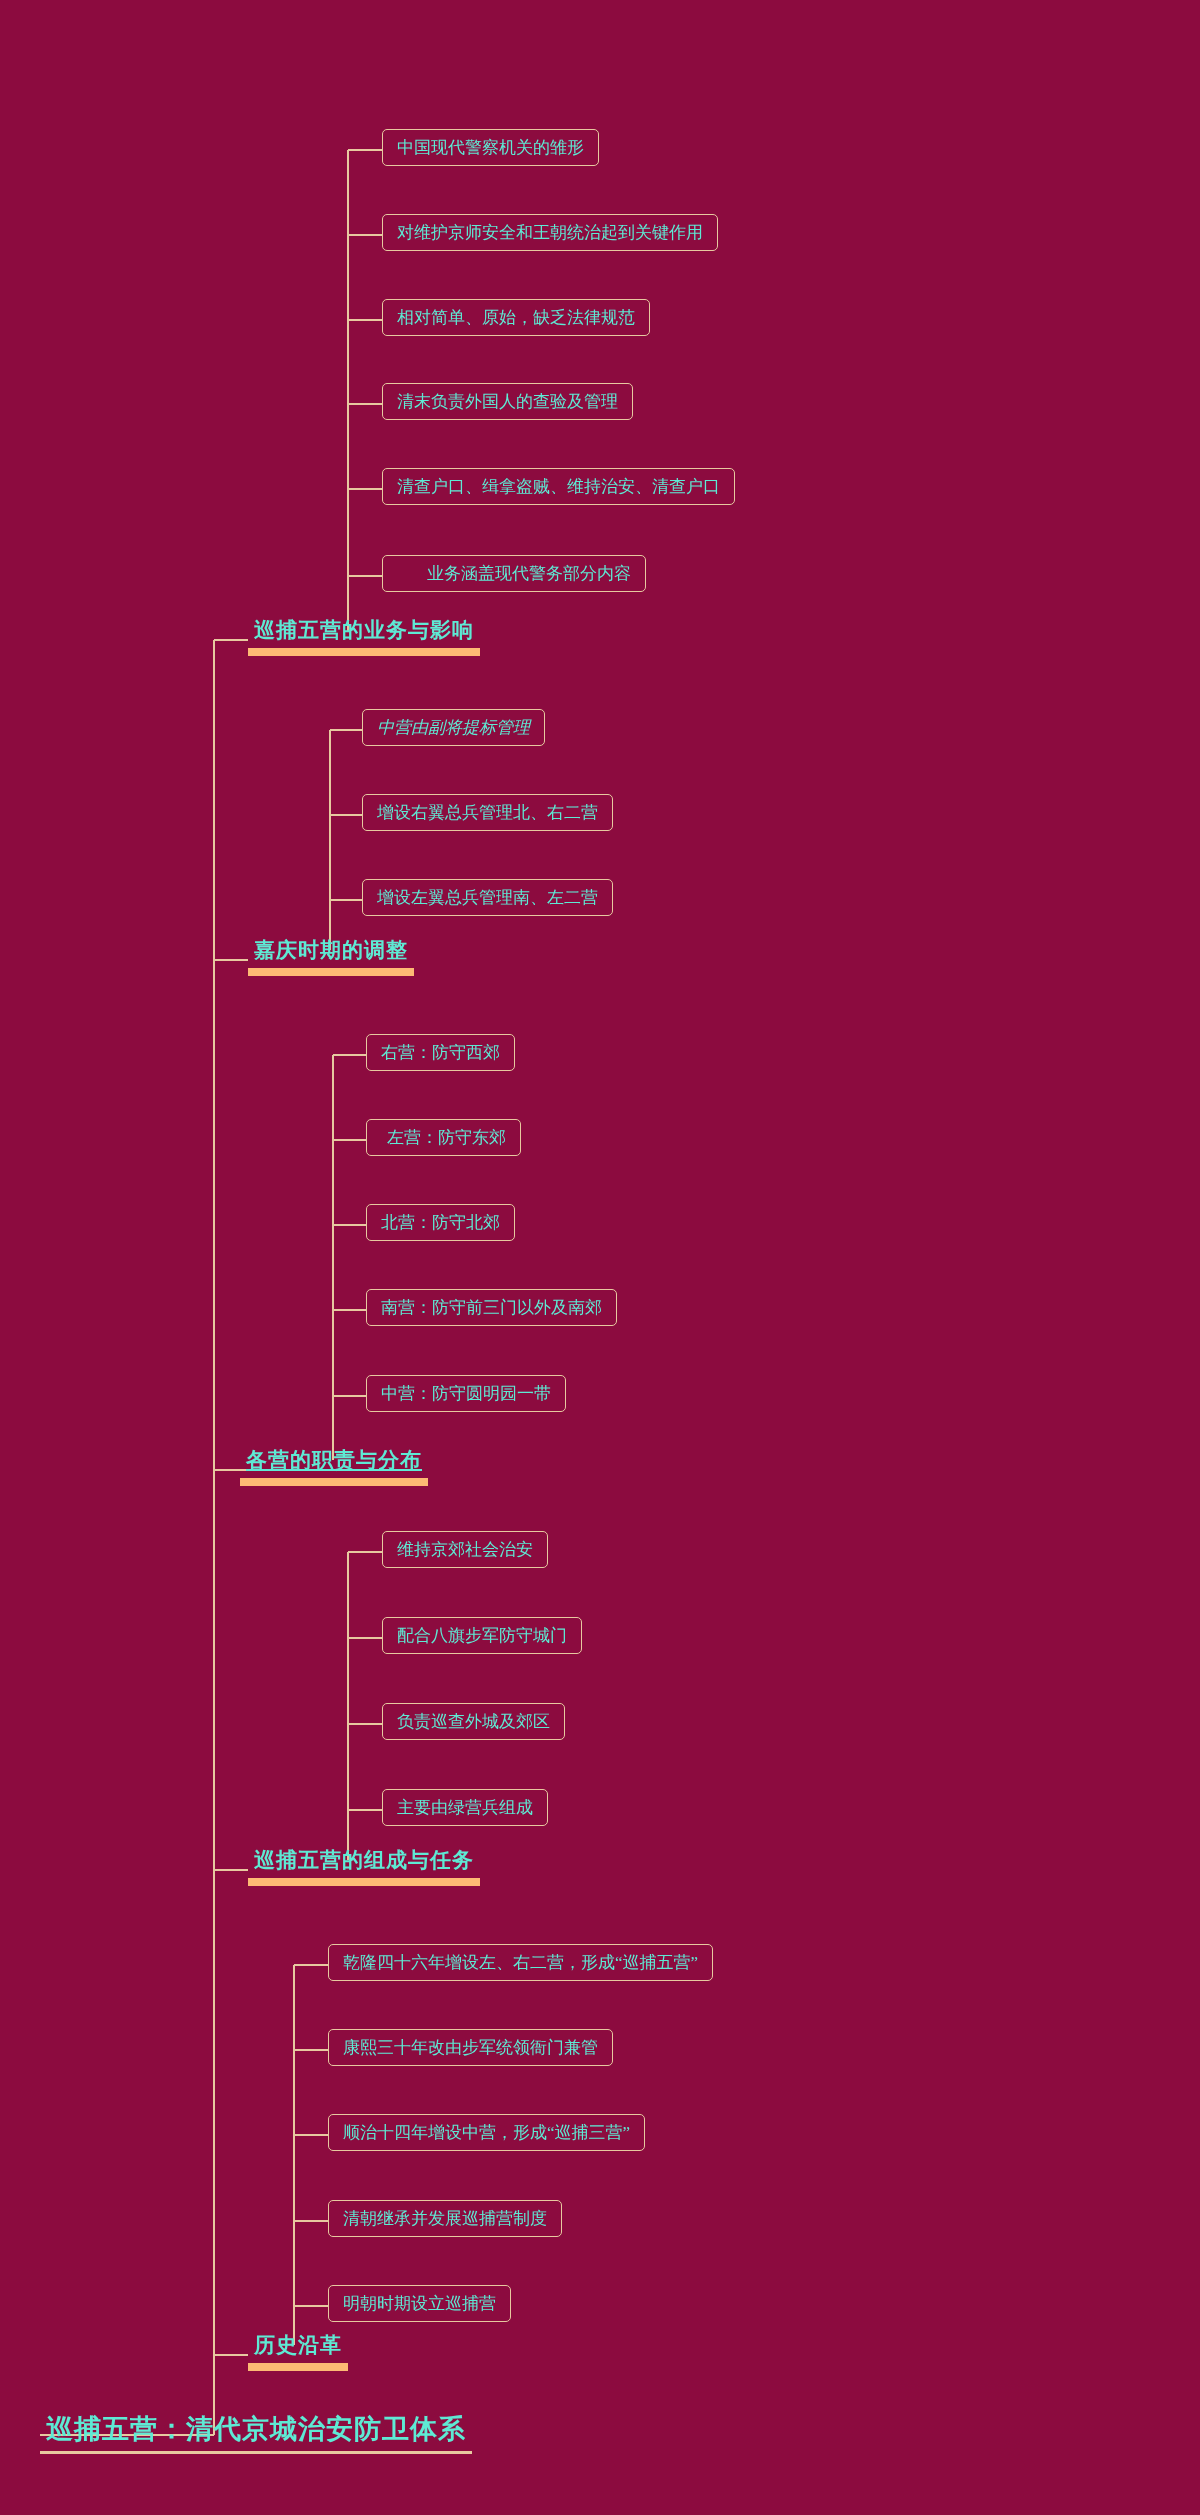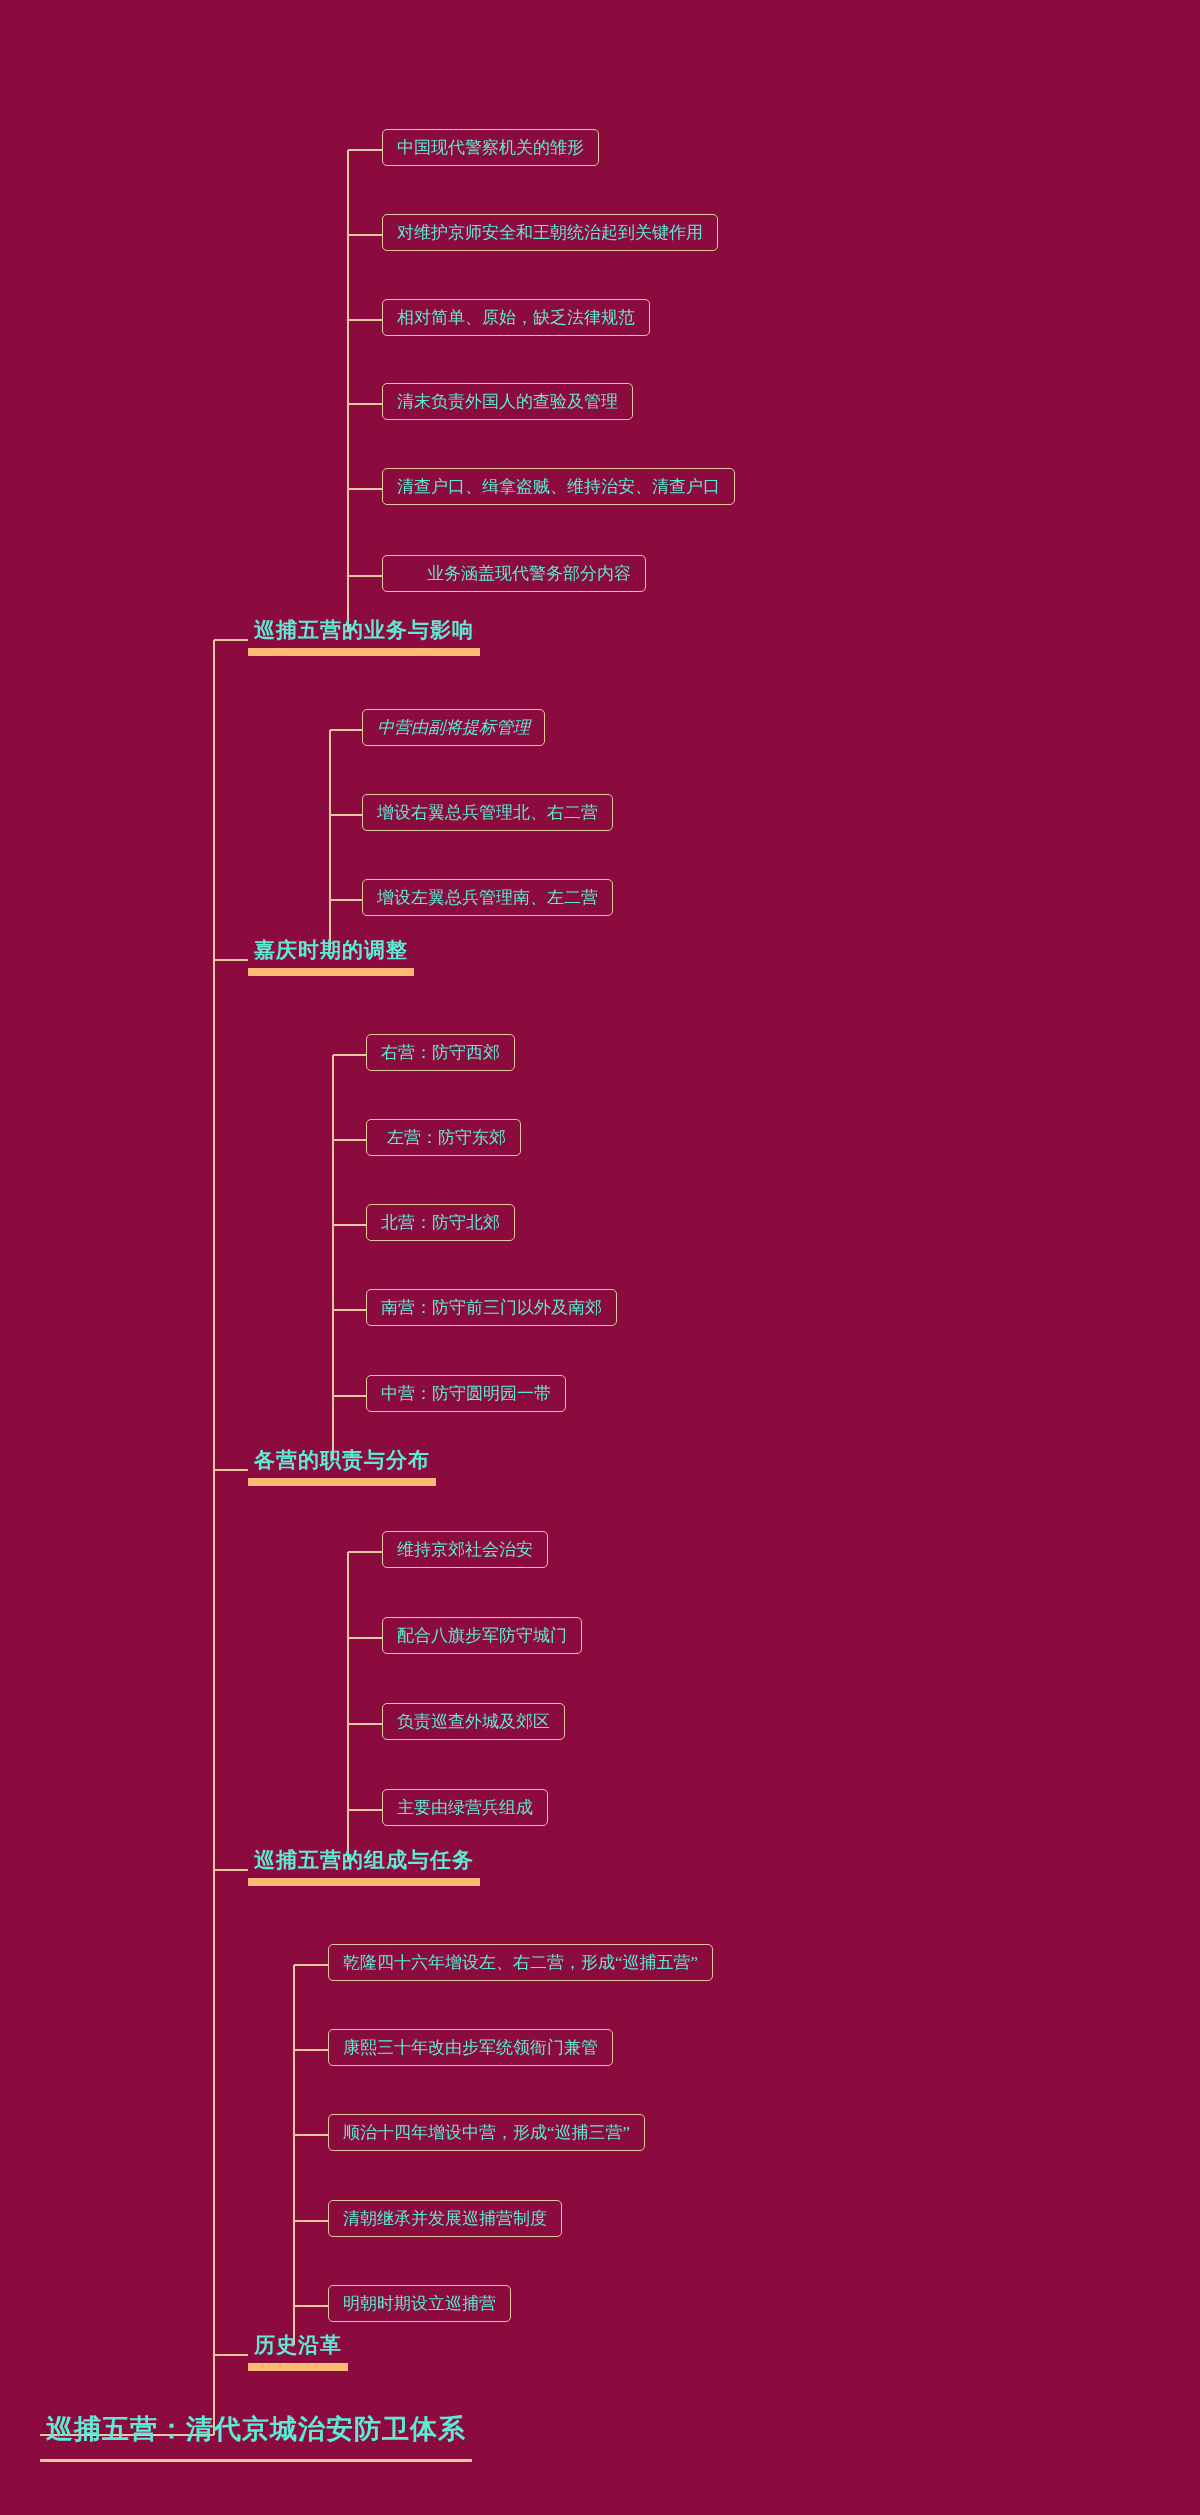--- a/index.html
+++ b/index.html
@@ -33,21 +33,21 @@
     box-sizing: border-box;
     white-space: nowrap;
     color: #5eead4;
     line-height: 1;
   }
   
   .root {
     font-size: 27px;
     font-weight: 700;
     letter-spacing: 1px;
-    padding: 4px 6px 16px 6px;
+    padding: 4px 6px 8px 6px;
     border-bottom: 3px solid #e7c9a0;
   }
   
   .branch {
     font-size: 21px;
     font-weight: 700;
     letter-spacing: 1px;
     padding: 3px 6px 7px 6px;
     border-bottom: 8px solid #fdba74;
   }
@@ -126,21 +126,21 @@
   <div class="node leaf" style="left:382px; top:383px;">清末负责外国人的查验及管理</div>
   <div class="node leaf" style="left:382px; top:468px;">清查户口、缉拿盗贼、维持治安、清查户口</div>
   <div class="node leaf" style="left:382px; top:555px;padding-left:44px;">业务涵盖现代警务部分内容</div>
 
   <div class="node branch" style="left:248px; top:937px;">嘉庆时期的调整</div>
 
   <div class="node leaf" style="left:362px; top:709px;font-style:italic;">中营由副将提标管理</div>
   <div class="node leaf" style="left:362px; top:794px;">增设右翼总兵管理北、右二营</div>
   <div class="node leaf" style="left:362px; top:879px;">增设左翼总兵管理南、左二营</div>
 
-  <div class="node branch" style="left:248px; top:1447px;">各营的职责与分布</div>
+  <div class="node branch" style="left:240px; top:1447px;text-decoration:underline;">各营的职责与分布</div>
 
   <div class="node leaf" style="left:366px; top:1034px;">右营：防守西郊</div>
   <div class="node leaf" style="left:366px; top:1119px;padding-left:20px;">左营：防守东郊</div>
   <div class="node leaf" style="left:366px; top:1204px;">北营：防守北郊</div>
   <div class="node leaf" style="left:366px; top:1289px;">南营：防守前三门以外及南郊</div>
   <div class="node leaf" style="left:366px; top:1375px;">中营：防守圆明园一带</div>
 
   <div class="node branch" style="left:248px; top:1847px;">巡捕五营的组成与任务</div>
 
   <div class="node leaf" style="left:382px; top:1531px;">维持京郊社会治安</div>

